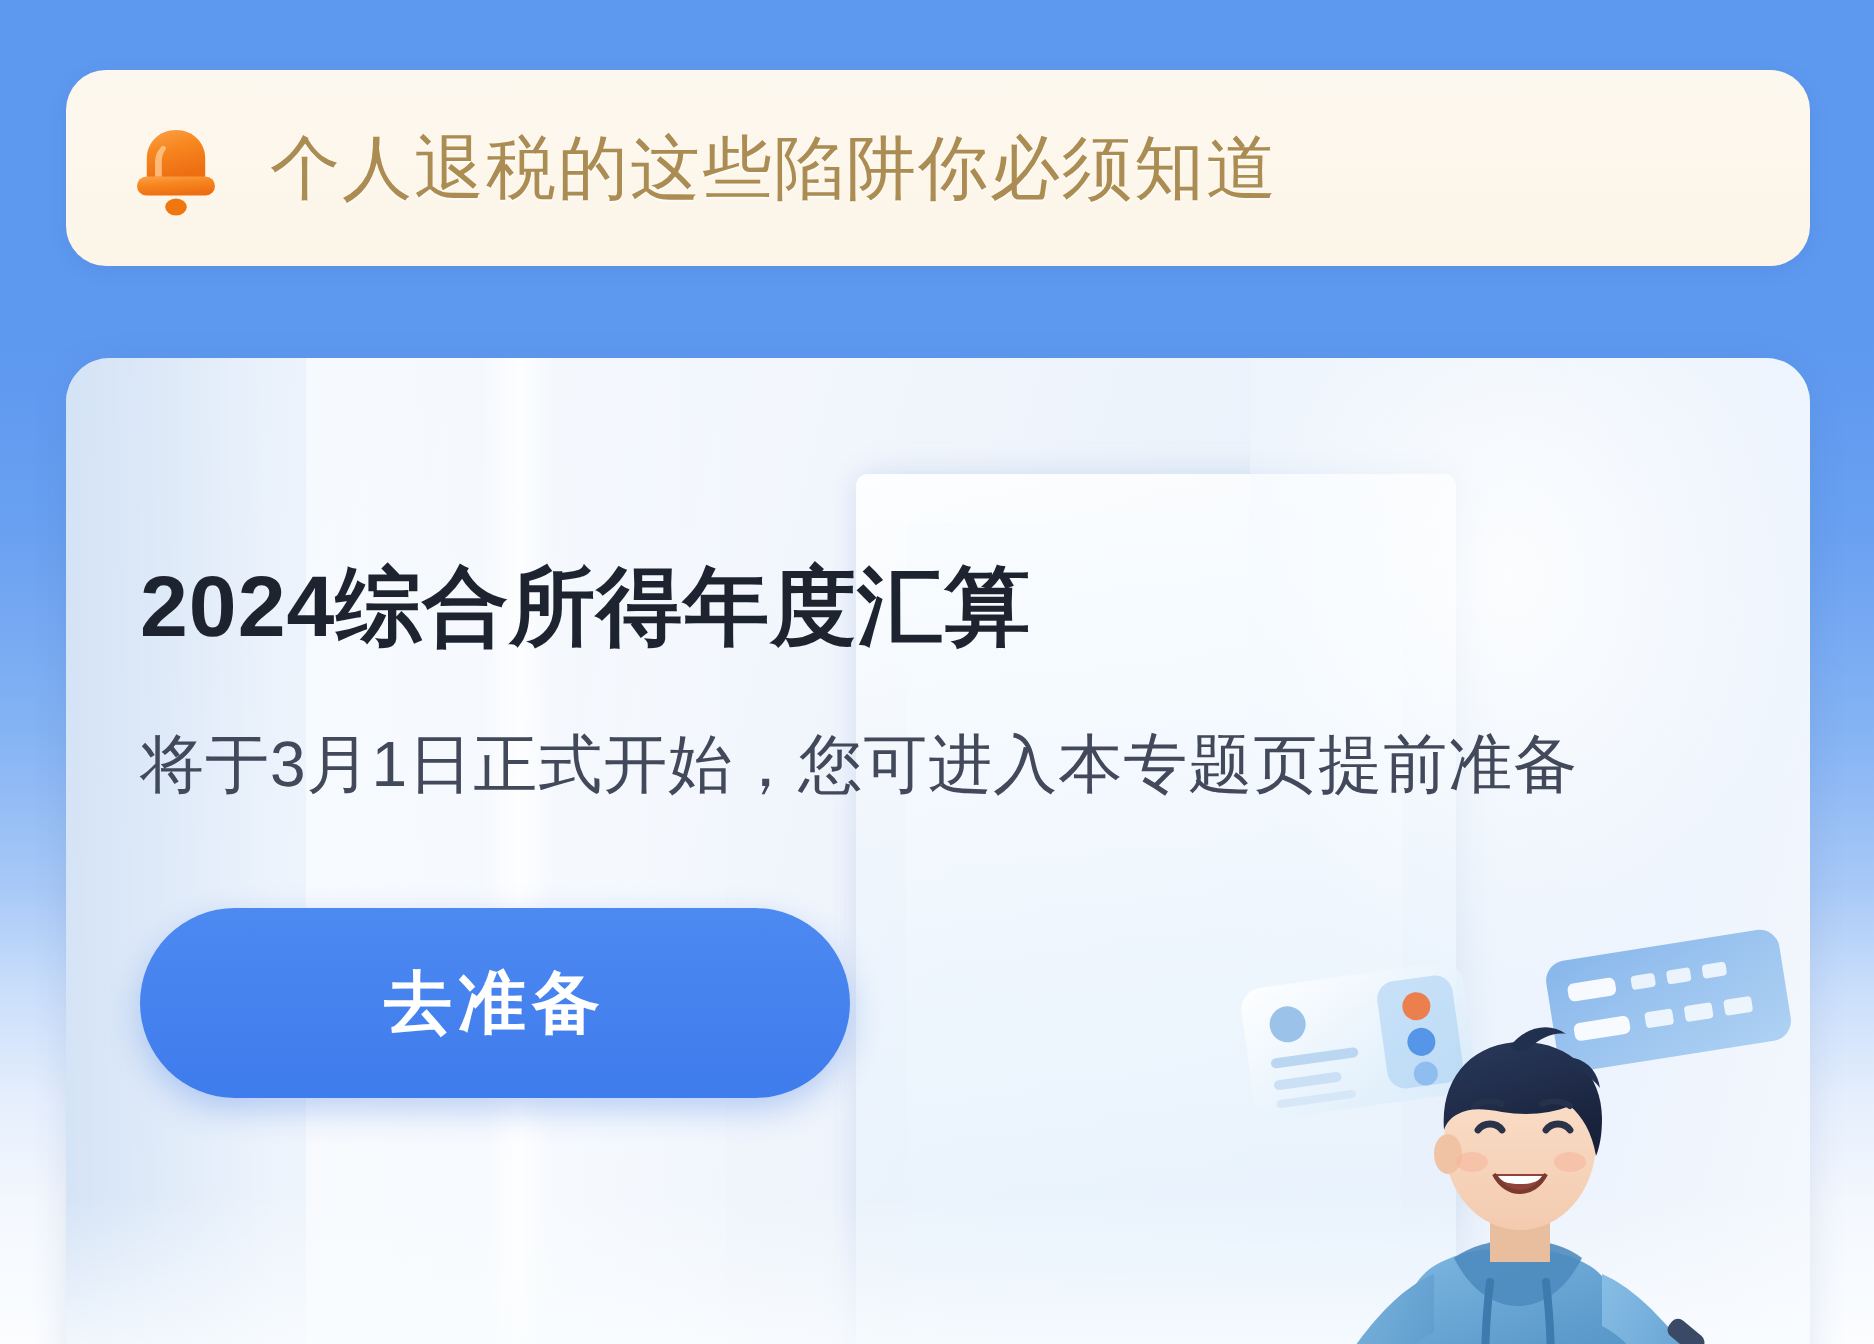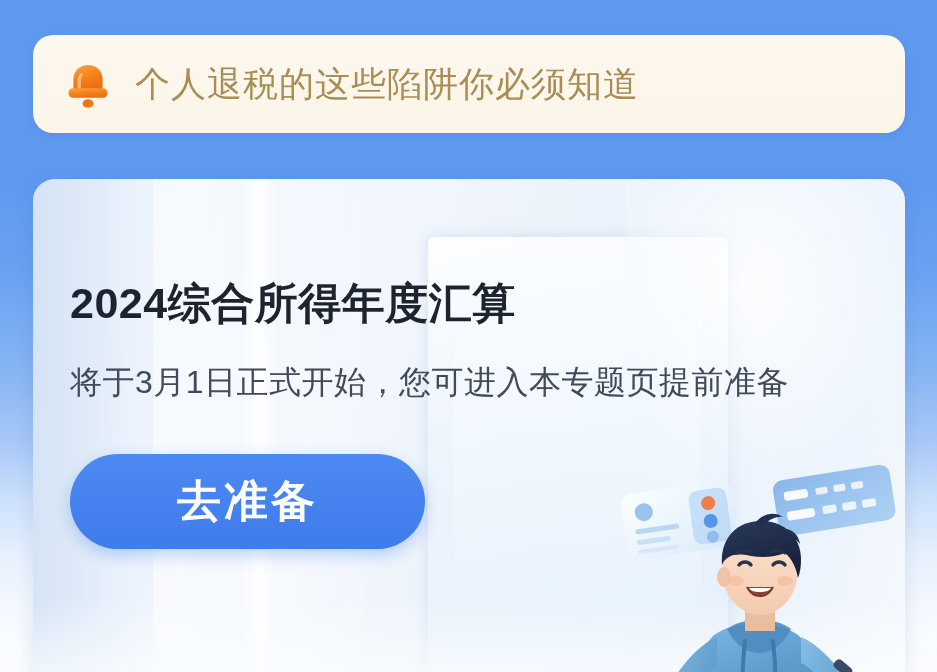--- a/index.html
+++ b/index.html
@@ -155,21 +155,21 @@
     position: absolute;
     left: 37px;
     top: 275px;
     width: 355px;
     height: 95px;
     border: none;
     border-radius: 48px;
     background: linear-gradient(180deg, #4c89f1 0%, #3f7cec 100%);
     color: #ffffff;
     font-family: inherit;
-    font-size: 44px;
+    font-size: 34px;
     font-weight: bold;
     letter-spacing: 3px;
     cursor: pointer;
     box-shadow: 0 6px 16px rgba(58, 118, 226, 0.32);
   }
 
   
   .illustration {
     position: absolute;
     right: 0;

